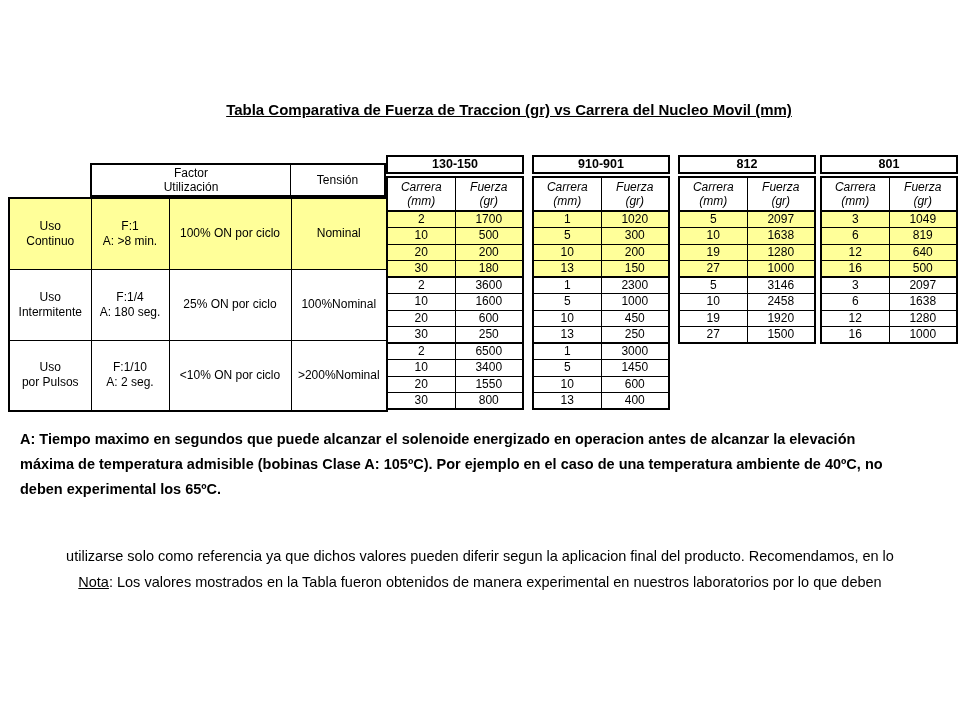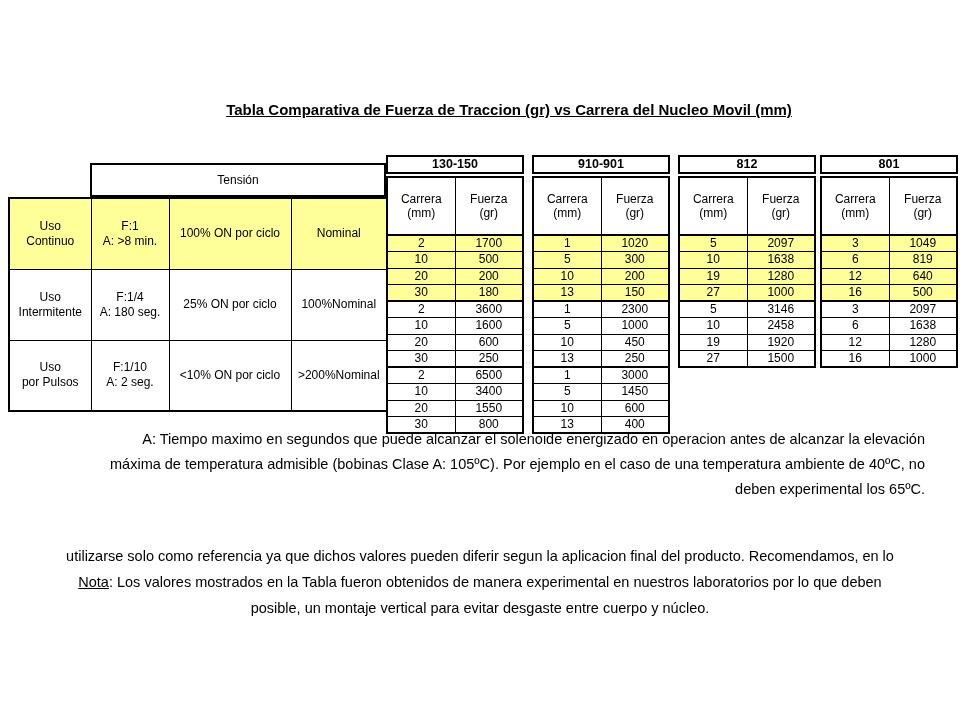--- a/index.html
+++ b/index.html
@@ -33,43 +33,47 @@
   .hl td, tr.hl td { background:#FFFF99; }
 
   
   .group { position:absolute; top:12px; width:138px; }
   .g1 { left:378px; } .g2 { left:524px; } .g3 { left:670px; } .g4 { left:812px; }
   .group-title { border:2px solid #000; height:19px; line-height:15px; text-align:center;
                  font-size:12.5px; font-weight:bold; background:#fff; }
   .group table { margin-top:2px; border-collapse:collapse; table-layout:fixed; width:100%; }
   .group th, .group td { border:1px solid #000; text-align:center; vertical-align:middle;
                          font-weight:normal; font-size:12px; padding:0; }
-  .group thead th { line-height:14px; padding:14px 0; border-bottom-width:2px; }
+  .group thead th { line-height:14px; padding:2px 0; border-bottom-width:2px;font-style:italic; }
   .group thead th, .group td { width:50%; }
   .group tbody td { height:16.5px; line-height:15px; }
   .group table { border:2px solid #000; }
   .group tr.sec-top td { border-top-width:2px; }
 
   
-  .note-a { position:absolute; top:427px; left:5px; width:920px; text-align:right;
-            font-size:14.5px; line-height:25px; }
+  .note-a { position:absolute; top:427px; left:20px; width:920px; text-align:left;
+            font-size:14.5px; line-height:25px;font-weight:bold; }
   .nota { position:absolute; top:543px; left:10px; width:940px; text-align:center;
           font-size:14.5px; line-height:26px; }
   .ul { text-decoration:underline; }
 </style>
 </head>
 <body>
 
 <div class="slide">
 
   <div class="title">Tabla Comparativa de Fuerza de Traccion (gr) vs Carrera del Nucleo Movil (mm)</div>
 
   <div class="tables">
 
     <div class="lt-header">
+      <div class="lt-h-factor">
+        <div>Factor</div>
+        <div>Utilización</div>
+      </div>
       <div class="lt-h-tension">Tensión</div>
     </div>
 
     <div class="lt-body">
       <table>
         <tbody>
           <tr class="hl">
             <td class="col-uso">
               <div>Uso</div>
               <div>Continuo</div>
@@ -353,16 +357,15 @@
 
   <div class="note-a">
     <div>A: Tiempo maximo en segundos que puede alcanzar el solenoide energizado en operacion antes de alcanzar la elevación</div>
     <div>máxima de temperatura admisible (bobinas Clase A: 105ºC). Por ejemplo en el caso de una temperatura ambiente de 40ºC, no</div>
     <div>deben experimental los 65ºC.</div>
   </div>
 
   <div class="nota">
     <div>utilizarse solo como referencia ya que dichos valores pueden diferir segun la aplicacion final del producto. Recomendamos, en lo</div>
     <div><span class="ul">Nota</span><span>: Los valores mostrados en la Tabla fueron obtenidos de manera experimental en nuestros laboratorios por lo que deben</span></div>
-    <div>posible, un montaje vertical para evitar desgaste entre cuerpo y núcleo.</div>
   </div>
 
 </div>
 
 </body></html>

